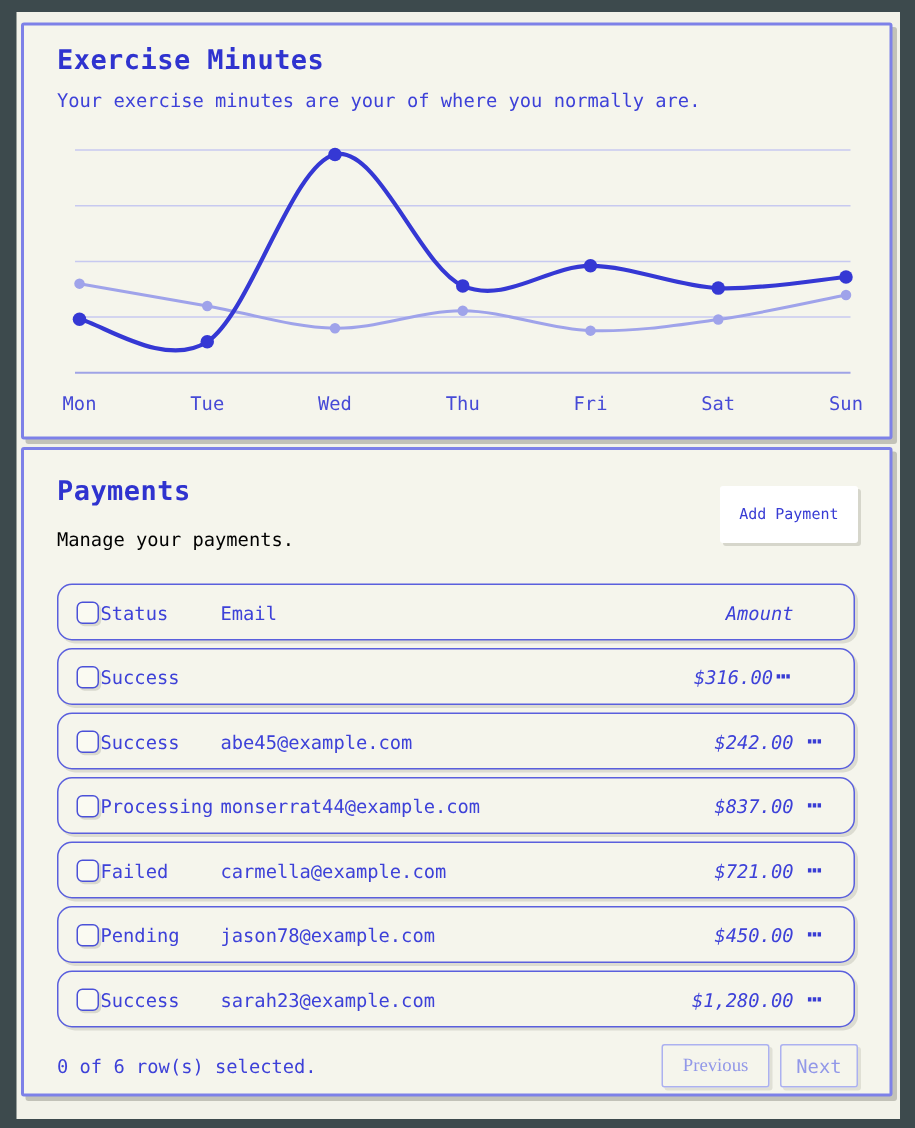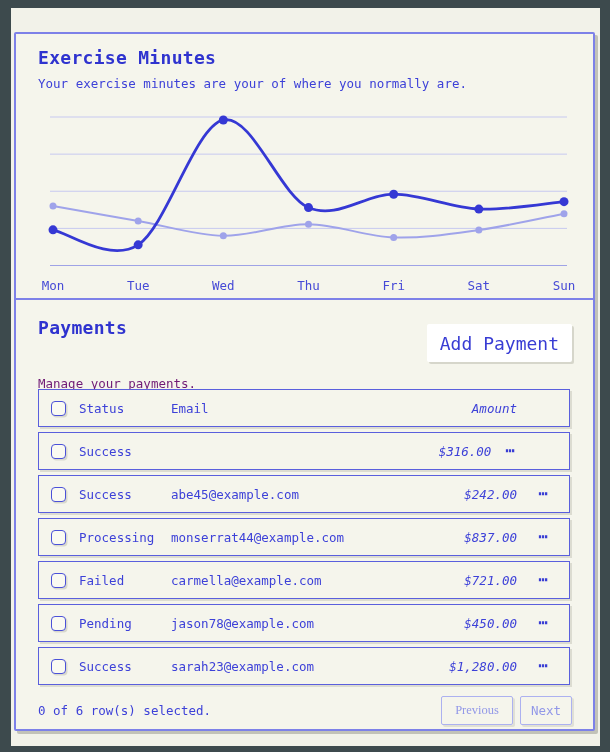--- a/index.html
+++ b/index.html
@@ -13,59 +13,58 @@
     position:absolute; left:11px; top:8px; width:589px; height:738px;
     background:#f2f2e9;
   }
   .card {
     position:absolute;
     background:#f5f5ec;
     border:2px solid #7d81e8;
     border-radius:2px;
     box-shadow:3px 3px 0 0 #c2c2b8;
   }
-  .card-exercise { left:3px; top:24px; width:581px; height:278px;text-align:center; }
+  .card-exercise { left:3px; top:7px; width:581px; height:278px;text-align:center; }
   .card-payments { left:3px; top:290px; width:581px; height:433px; }
 
   .card-title {
     position:absolute; left:22px;
     font-size:18px; font-weight:bold; color:#2f33cf; letter-spacing:0.3px;
     line-height:24px;
   }
   .c1-title { top:12px; }
   .c1-sub {
     position:absolute; left:22px; top:42px;
     font-size:12.5px; color:#3d41d8;
   }
   .chart-svg { position:absolute; left:0; top:0; width:577px; height:274px; }
   .chart-svg text { font-family:"DejaVu Sans Mono","Liberation Mono",monospace; }
 
   .c2-title { top:16px; }
   .c2-sub {
     position:absolute; left:22px; top:52px;
-    font-size:12.5px; color:#701a75;margin-top:24px;
+    font-size:12.5px; color:#000000;
   }
   .add-btn {
     position:absolute; right:21px; top:24px; height:38px;
     padding:0 13px;
     background:#ffffff; border:none; border-radius:2px;
-    color:#383cd4; font-size:18px;
+    color:#383cd4; font-size:10px;
     font-family:inherit;
     box-shadow:2px 2px 0 0 #d6d6cb;
     cursor:pointer;
   }
   .table-wrap { position:absolute; left:22px; top:89px; width:532px; }
   .trow {
     height:38px; margin-bottom:5px;
-    border:1px solid #5a5fdd; border-radius:0;
+    border:1px solid #5a5fdd; border-radius:10px;
     background:#f5f5ec;
     box-shadow:2px 2px 0 0 #dcdcd1;
     display:grid;
     grid-template-columns:16px 80px 1fr auto 28px;
-    column-gap:12px;
     align-items:center;
     padding:0 12px;
     font-size:12.5px; color:#3d41d8;
   }
   .checkbox {
     width:15px; height:15px;
     border:1.5px solid #4b51d8; border-radius:4px;
     background:#fafaf2;
     box-shadow:1.5px 1.5px 0 0 #d9d9ce;
     cursor:pointer;

